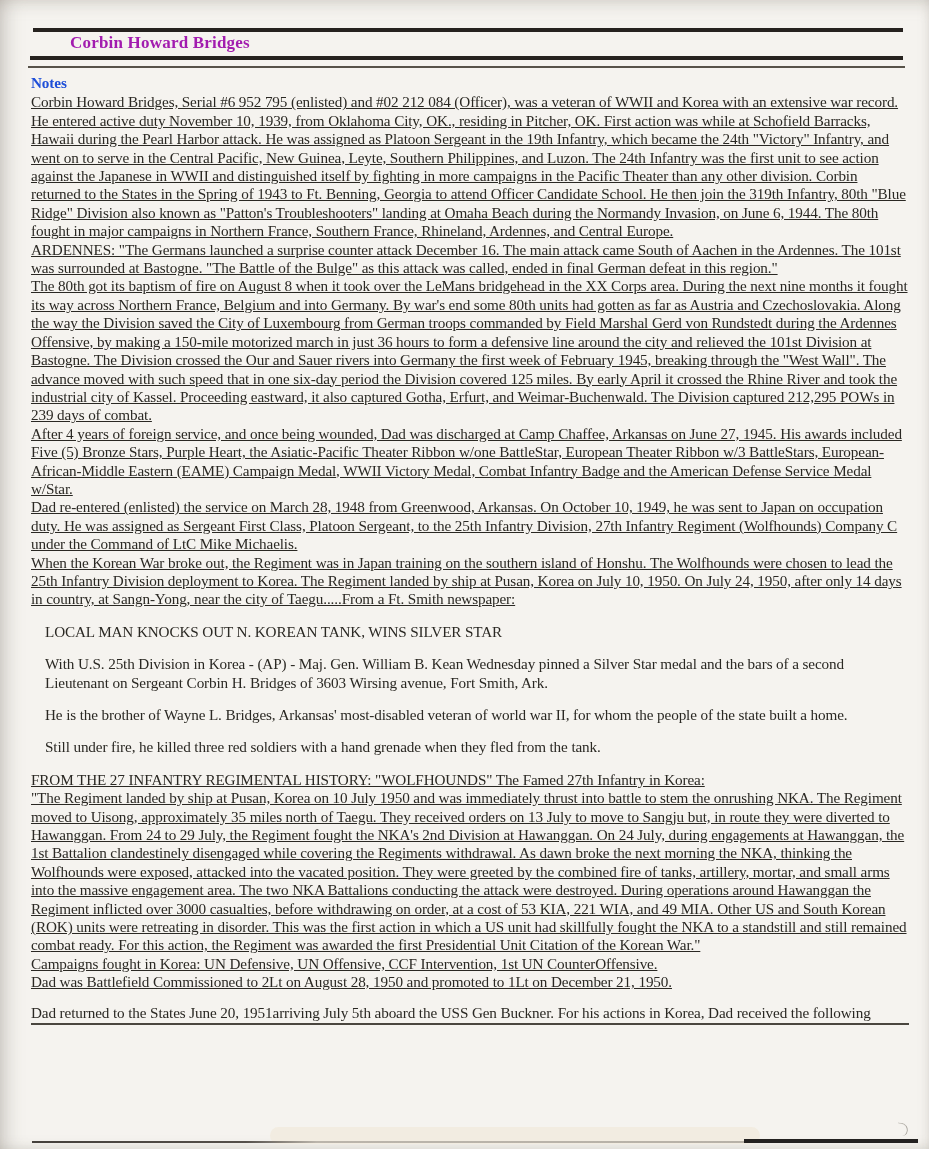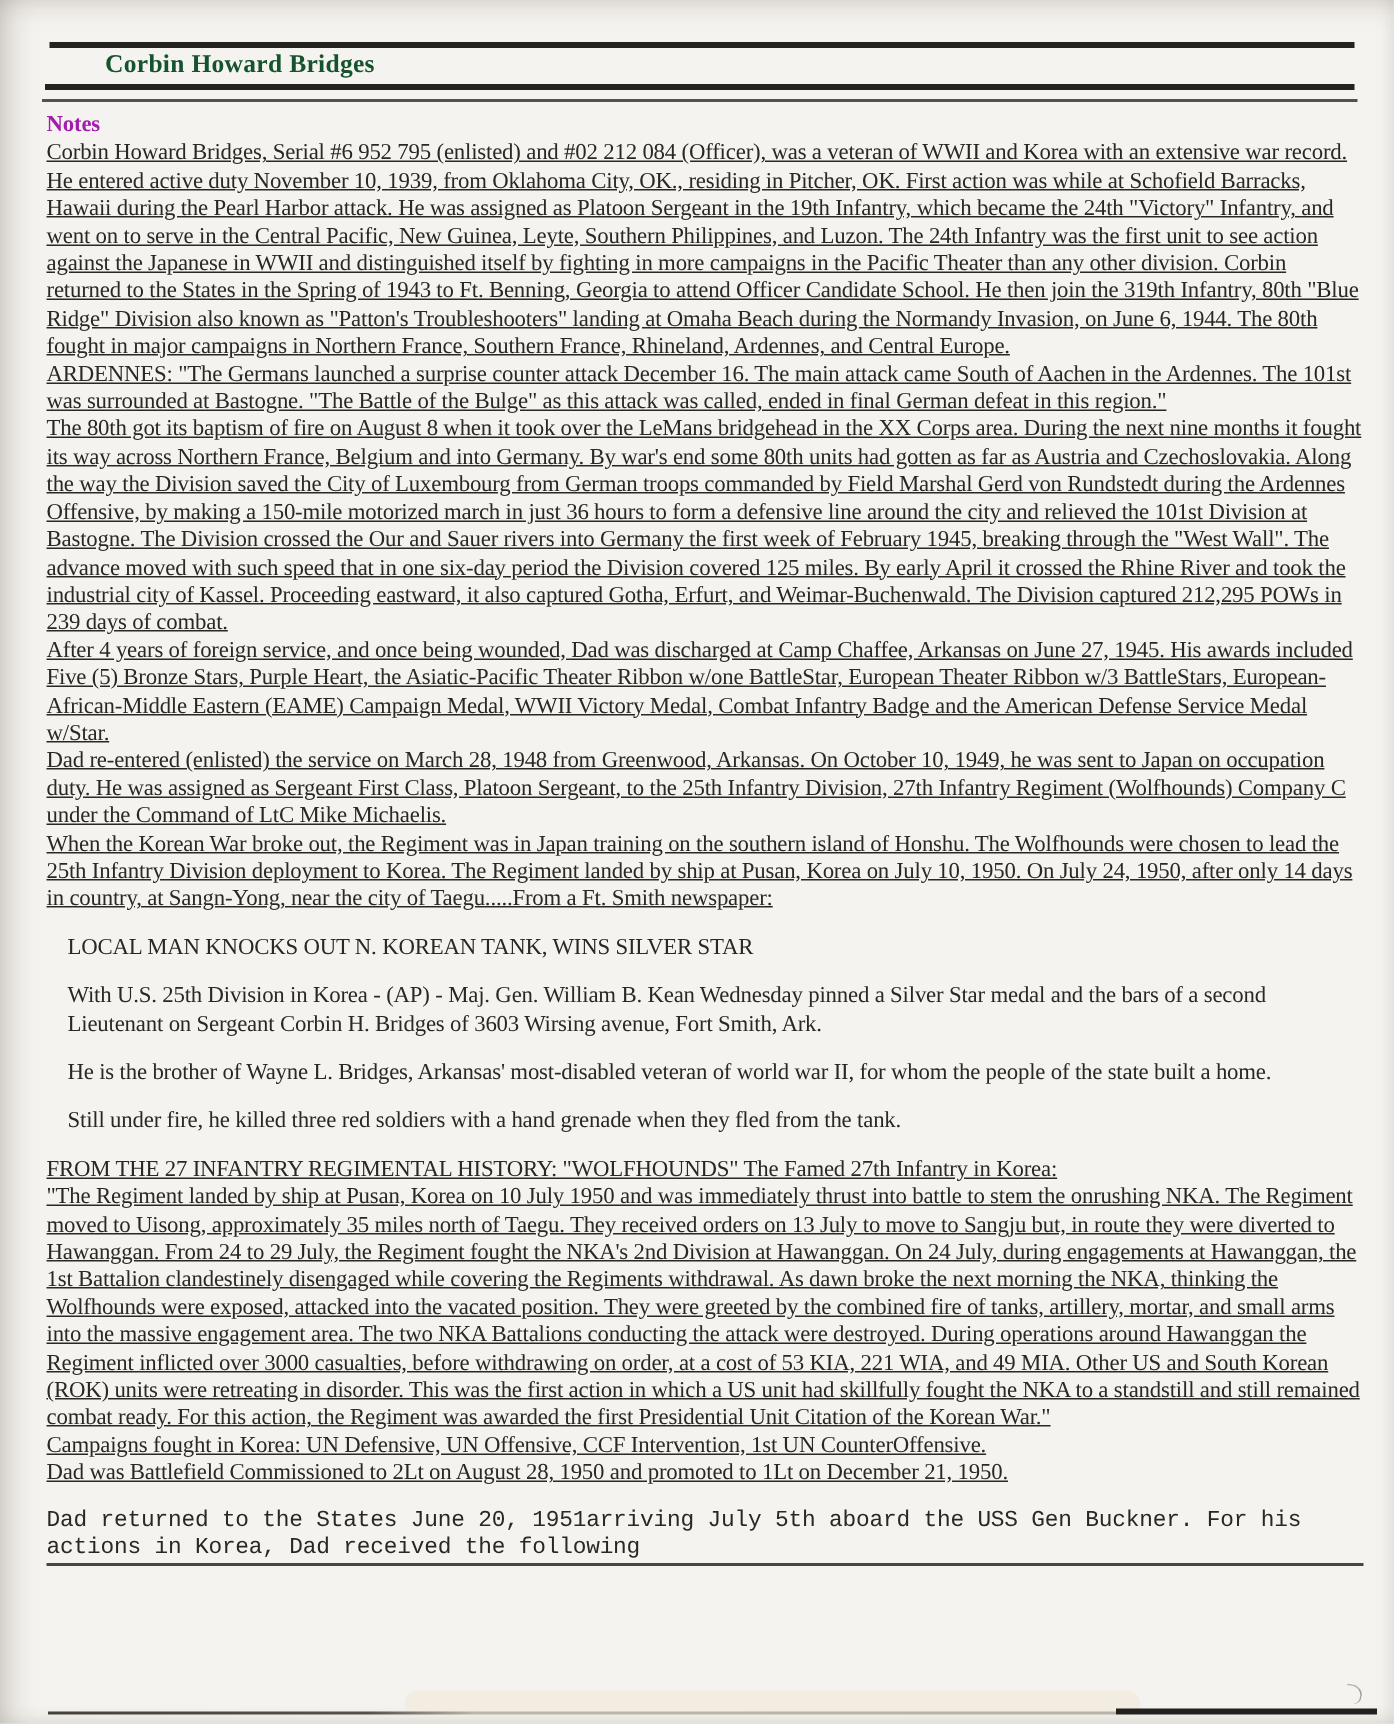--- a/index.html
+++ b/index.html
@@ -10,34 +10,34 @@
     box-shadow:
       inset 16px 0 20px -12px rgba(120,114,104,.38),
       inset -8px 0 12px -8px rgba(140,134,124,.22),
       inset 0 14px 16px -10px rgba(150,144,134,.28),
       inset 0 -10px 14px -10px rgba(150,144,134,.22);
     overflow:hidden;
     font-family:"Liberation Serif","DejaVu Serif",serif;
     color:#2a2823;
   }
   .rule-top{position:absolute;left:33px;top:28px;width:870px;height:4px;background:#26221f;}
-  .page-title{position:absolute;left:70px;top:33px;font-size:17px;font-weight:bold;letter-spacing:.2px;color:#14532d;}
+  .page-title{position:absolute;left:70px;top:33px;font-size:17px;font-weight:bold;letter-spacing:.2px;color:#a21caf;}
   .rule-mid-thick{position:absolute;left:30px;top:56px;width:873px;height:4px;background:#26221f;}
   .rule-mid-thin{position:absolute;left:28px;top:66px;width:877px;height:2px;background:#575249;}
   .content{
     position:absolute;left:31px;top:74px;width:878px;
     font-size:15.2px;line-height:18.4px;letter-spacing:-0.12px;
     text-align:left;
   }
-  .notes-heading{font-weight:bold;margin:0 0 1px 0;color:#a21caf;}
+  .notes-heading{font-weight:bold;margin:0 0 1px 0;color:#1d4ed8;}
   .content p{margin:0;text-decoration:underline;}
   .gap{margin-top:12px;}
   .gap-small{margin-top:8px;}
   .newspaper div{margin:14px;}
-  .underlined{border-bottom:2px solid #4a463f;padding-bottom:1px;margin-bottom:2px;font-family:Liberation Mono, monospace;}
+  .underlined{border-bottom:2px solid #4a463f;padding-bottom:1px;margin-bottom:2px;}
   .bottom-blob{position:absolute;left:270px;top:1127px;width:490px;height:17px;background:#f2ece1;border-radius:9px;}
   .bottom-line-thin{position:absolute;left:32px;top:1141px;width:712px;height:2px;
     background:linear-gradient(to right,#45413c 0%,#55504a 30%,rgba(120,114,106,.45) 40%,rgba(125,119,110,.5) 100%);}
   .bottom-line-thick{position:absolute;left:744px;top:1139px;width:174px;height:4px;background:#232120;}
   .pen-mark{position:absolute;left:897px;top:1123px;width:10px;height:12px;
     border-right:1.5px solid rgba(95,90,80,.55);border-top:1.5px solid rgba(95,90,80,.4);
     border-radius:0 8px 6px 0;transform:rotate(8deg);}
 </style>
 </head>
 <body>

